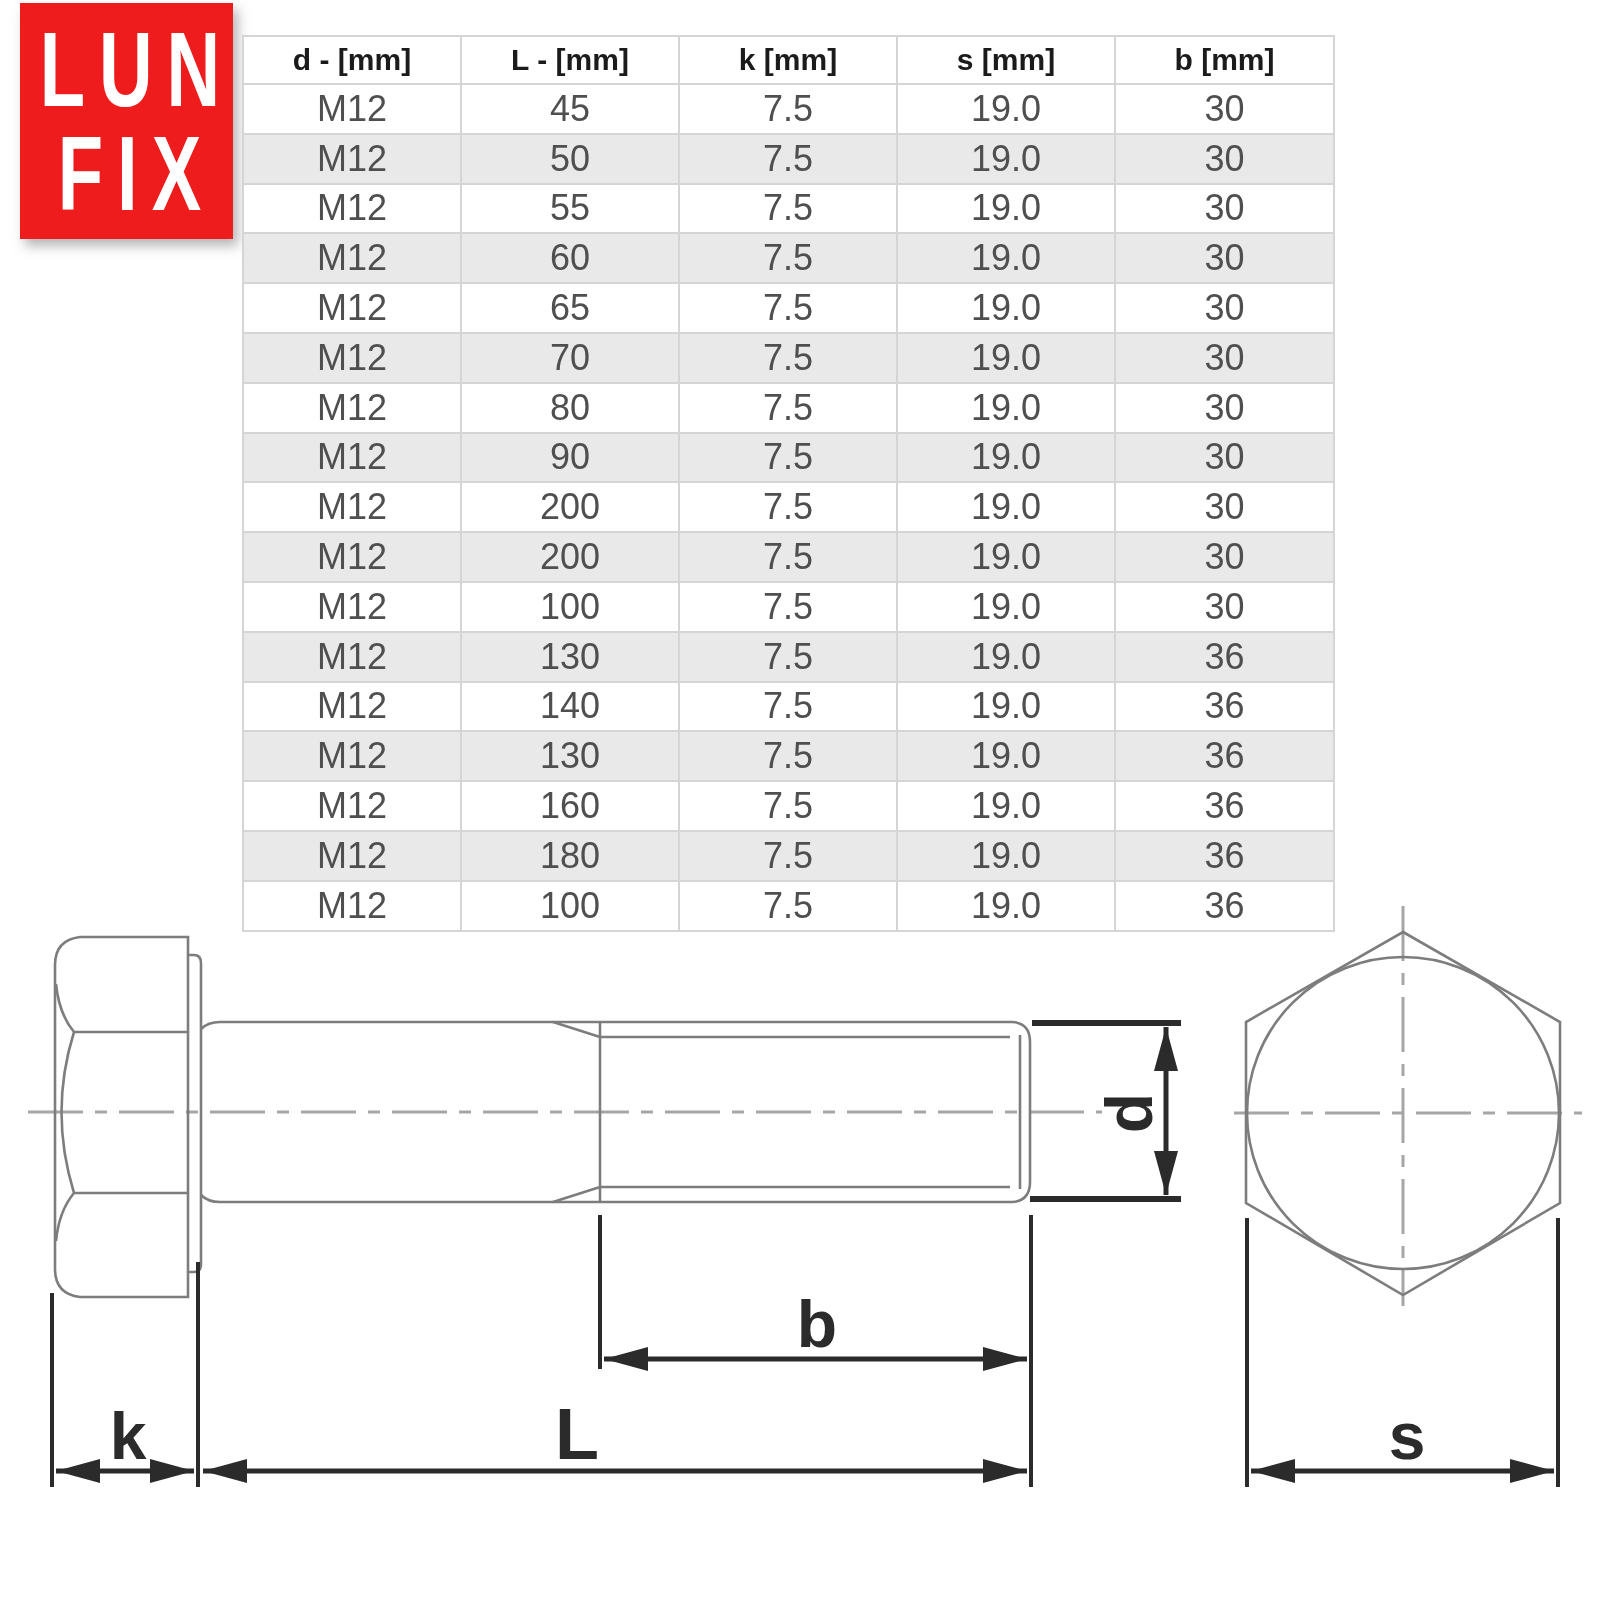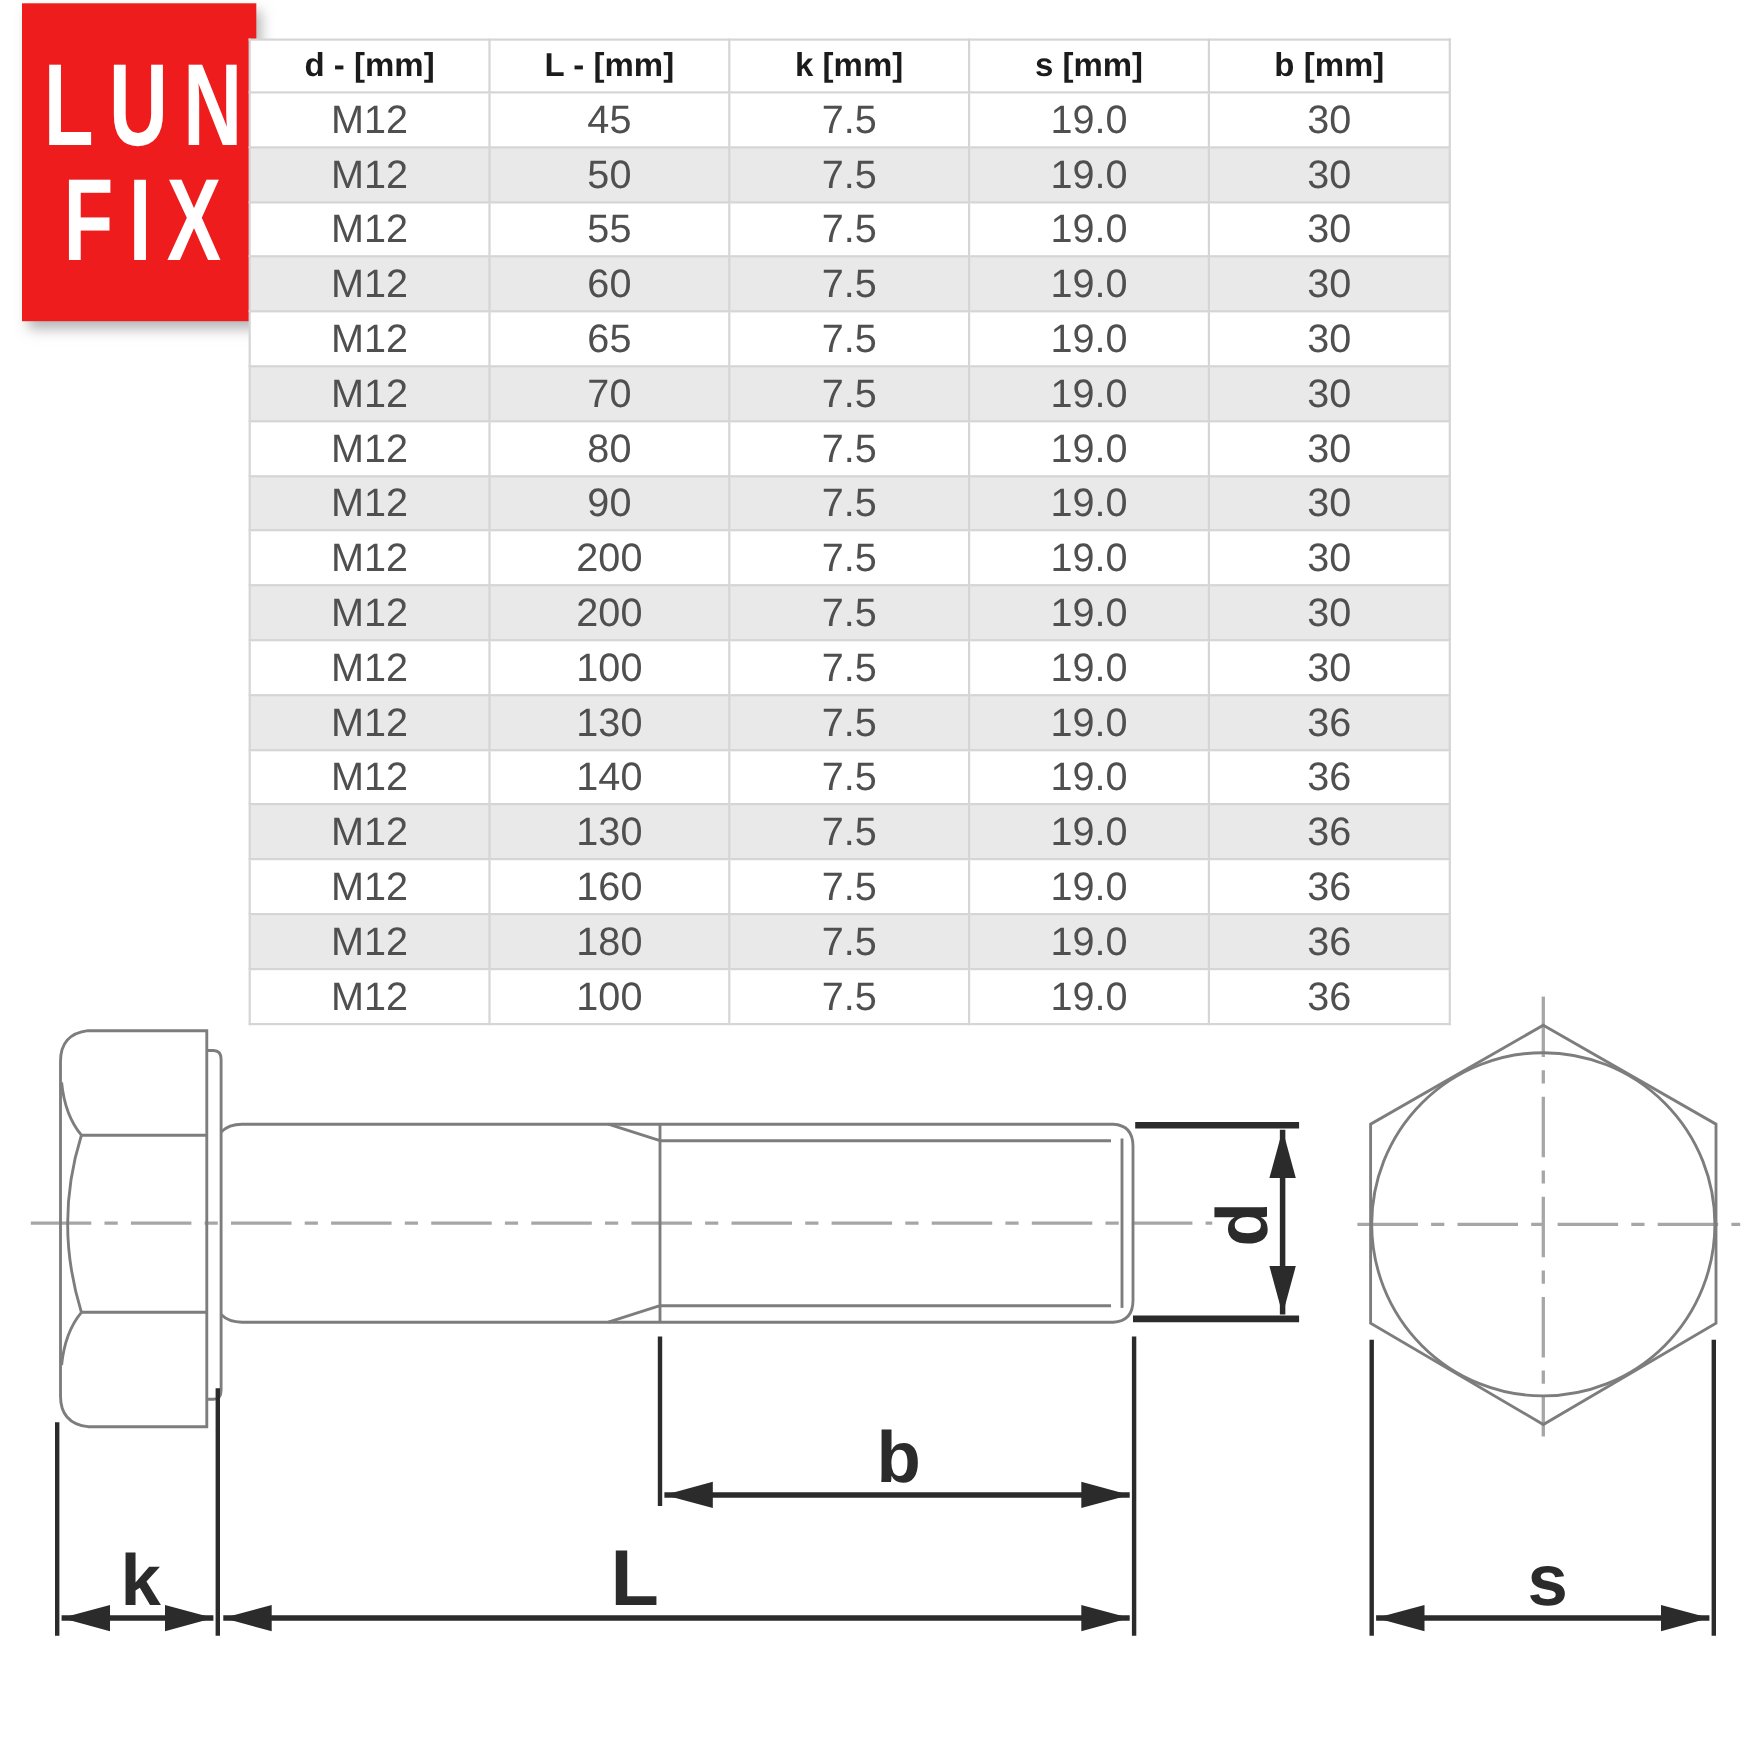--- a/index.html
+++ b/index.html
@@ -2,33 +2,33 @@
 <html><head>
 <meta charset="utf-8">
 <style>
   html,body{margin:0;padding:0;background:#ffffff;}
   .stage{
     position:relative;width:1600px;height:1600px;background:#ffffff;overflow:hidden;
     font-family:"Liberation Sans",sans-serif;
   }
   
   .logo{
-    position:absolute;left:20px;top:3px;width:213px;height:289px;
+    position:absolute;left:20px;top:3px;width:213px;height:236px;
     background:#ee1c1c;
     box-shadow:5px 7px 11px rgba(110,110,110,.5);
     display:flex;flex-direction:column;align-items:center;justify-content:center;
   }
   .logo span{
     display:inline-block;color:#ffffff;font-weight:bold;font-size:106px;line-height:104px;
     letter-spacing:20px;margin-right:-20px;transform:scaleX(.70);transform-origin:center;
     font-family:"Liberation Sans",sans-serif;
   }
   
   table.spec{
-    position:absolute;left:226px;top:35px;width:1091px;
+    position:absolute;left:242px;top:35px;width:1091px;
     border-collapse:collapse;table-layout:fixed;
   }
   table.spec th,table.spec td{
     border:2px solid #d5d5d5;text-align:center;vertical-align:middle;
     padding:0;box-sizing:border-box;background:#ffffff;
   }
   table.spec th{height:48px;font-size:30px;font-weight:bold;color:#1b1b1b;}
   table.spec td{height:49.8px;font-size:36px;font-weight:normal;color:#4f4f4f;}
   table.spec tbody tr:nth-child(even) td{background:#e9e9e9;}
   

